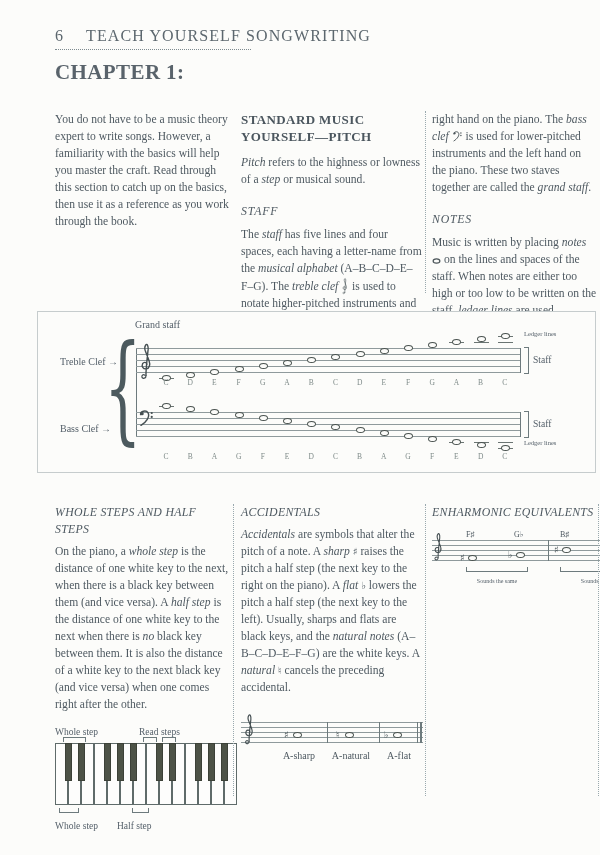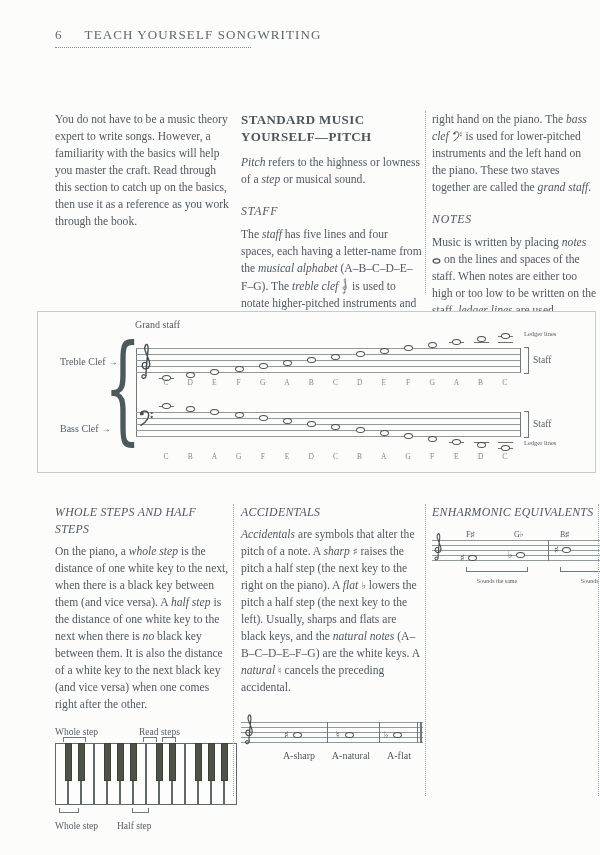--- a/index.html
+++ b/index.html
@@ -2,21 +2,21 @@
 <html><head>
 <meta charset="utf-8">
 <style>
   *{margin:0;padding:0;box-sizing:border-box}
   html,body{background:#ffffff}
   .page{position:relative;width:600px;height:855px;background:#fcfcfa;overflow:hidden;
         font-family:"Liberation Serif","DejaVu Serif",serif;color:#4e5961}
 
   
   .runhead{position:absolute;left:55px;top:27px;width:196px;padding-bottom:4px;
-           border-bottom:1px dotted #7d8a8f;font-size:13px;letter-spacing:1.1px;color:#5c676e;white-space:nowrap}
+           border-bottom:1px dotted #7d8a8f;font-size:16px;letter-spacing:1.1px;color:#5c676e;white-space:nowrap}
   .runhead .num{margin-right:22px}
 
   
   .chapter{position:absolute;left:55px;top:60px;font-size:21px;font-weight:bold;
            letter-spacing:.4px;line-height:24px;color:#59636b}
 
   
   .cols{position:absolute;left:55px;width:545px}
   .cols.top{top:111px;height:198px}
   .cols.bottom{top:504px;height:300px}
@@ -85,20 +85,21 @@
   </symbol>
 </svg>
 
 <div class="page">
 
   <div class="runhead">
     <span class="num">6</span><span>TEACH YOURSELF SONGWRITING</span>
   </div>
 
   <div class="chapter">
+    <div>CHAPTER 1:</div>
   </div>
 
   <div class="cols top">
     <div class="col col-l">
       <p>You do not have to be a music theory expert to write songs. However, a familiarity with the basics will help you master the craft. Read through this section to catch up on the basics, then use it as a reference as you work through the book.</p>
     </div>
     <div class="col col-m">
       <div class="colhead">STANDARD MUSIC YOURSELF—PITCH</div>
       <p><i>Pitch</i> refers to the highness or lowness of a <i>step</i> or musical sound.</p>
       <div class="subhead">STAFF</div>

